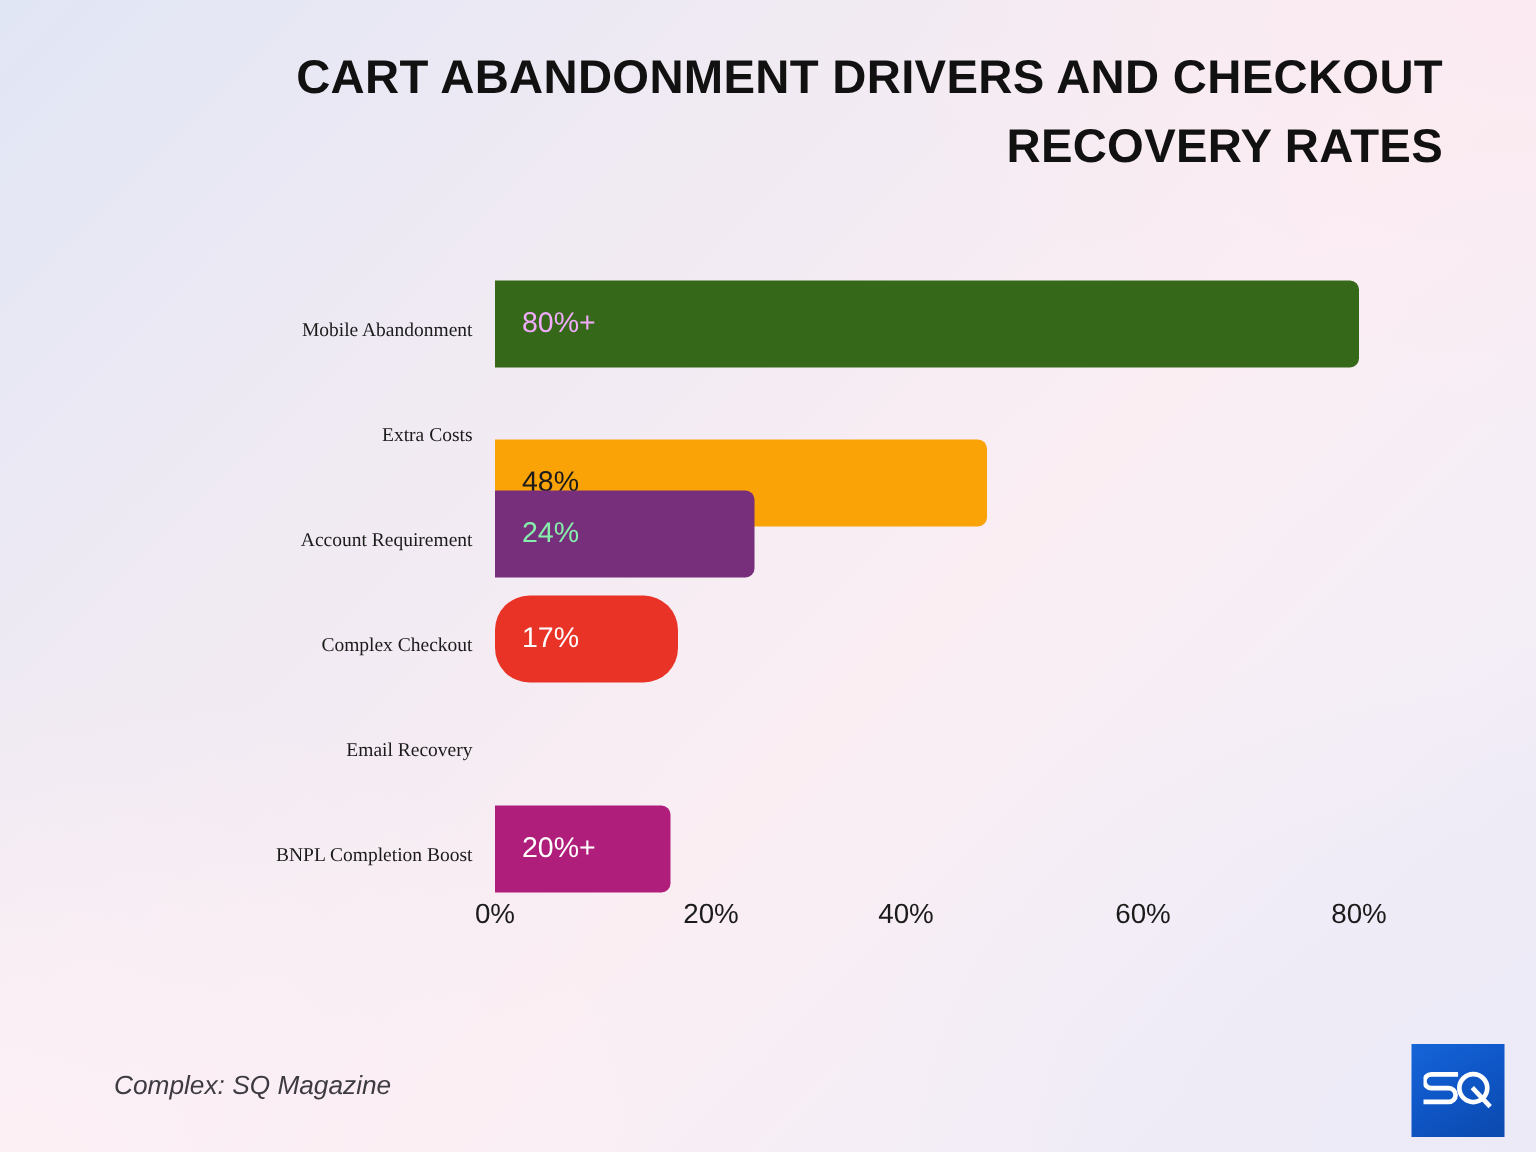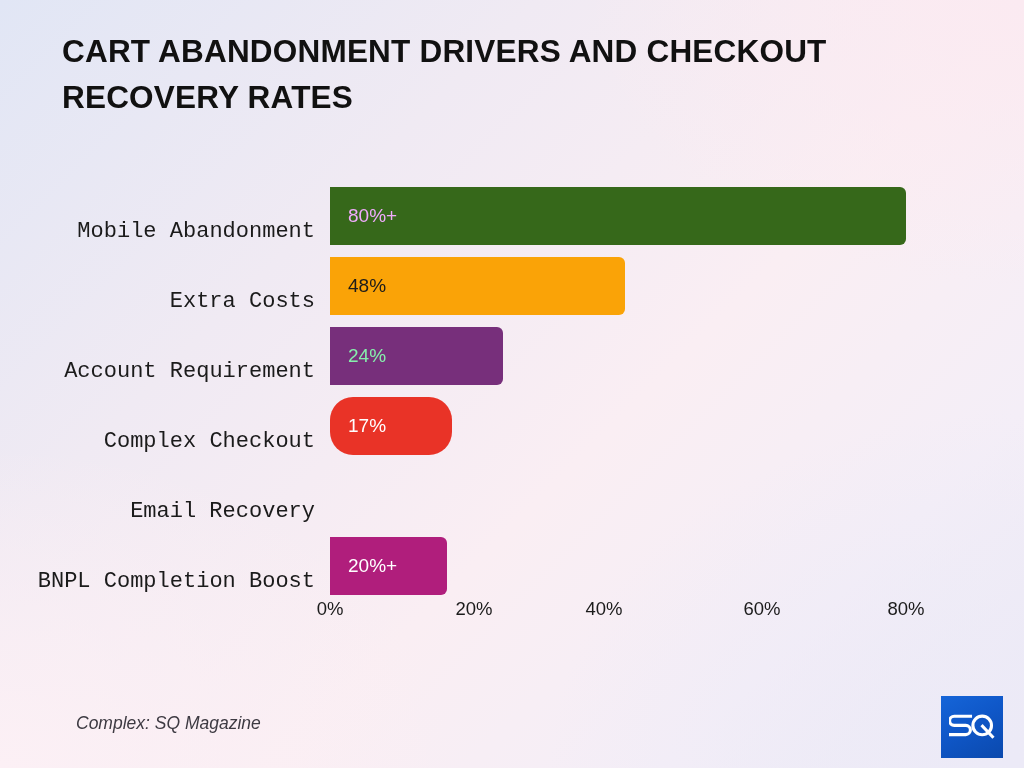--- a/index.html
+++ b/index.html
@@ -24,21 +24,21 @@
       radial-gradient(ellipse 80% 80% at 100% 100%, #eceaf7 0%, rgba(236,234,247,0) 58%),
       linear-gradient(135deg, #e1e6f5 0%, #f0eaf3 30%, #faeef3 58%, #f4eef7 80%, #eceaf6 100%);
   }
 
   
   .chart-title {
     position: absolute;
     left: 62px;
     top: 28px;
     width: 900px;
-    text-align: left;
+    text-align: right;
     font-size: 31.5px;
     font-weight: bold;
     line-height: 1.47;
     letter-spacing: 0.2px;
     color: #111111;
     text-transform: uppercase;
     font-family: "Liberation Sans", sans-serif;
   }
 
   
@@ -53,28 +53,28 @@
   .bar-row {
     position: absolute;
     left: 0;
     width: 1024px;
     height: 58px;
   }
 
   .cat-label {
     position: absolute;
     right: 709px;   
-    top: 16px;
+    top: 4px;
     height: 58px;
     line-height: 58px;
     white-space: nowrap;
-    font-size: 22px;
+    font-size: 13px;
     color: #1b1b1b;
     text-align: right;
-    font-family: Liberation Mono, monospace;
+    font-family: Liberation Serif, serif;
   }
 
   .bar {
     position: absolute;
     left: 330px;
     top: 0;
     height: 58px;
     border-radius: 0 6px 6px 0;
     box-sizing: border-box;
   }
@@ -142,21 +142,21 @@
 
   <div class="plot" id="plot-area">
       <div class="bar-row" style="top: 187px;">
         <div class="cat-label">Mobile Abandonment</div>
         <div class="bar" style="width: 576px; background: rgb(54, 104, 26);">
           <span class="bar-value" style="color: #f0abfc;">80%+</span>
         </div>
       </div>
       <div class="bar-row" style="top: 257px;">
         <div class="cat-label">Extra Costs</div>
-        <div class="bar" style="width: 295px; background: rgb(250, 163, 7);">
+        <div class="bar" style="width: 328px; background: rgb(250, 163, 7); margin-top: 36px;">
           <span class="bar-value" style="color: rgb(27, 27, 27);">48%</span>
         </div>
       </div>
       <div class="bar-row" style="top: 327px;">
         <div class="cat-label">Account Requirement</div>
         <div class="bar" style="width: 172.8px; background: rgb(119, 47, 123);">
           <span class="bar-value" style="color: #86efac;">24%</span>
         </div>
       </div>
       <div class="bar-row" style="top: 397px;">

